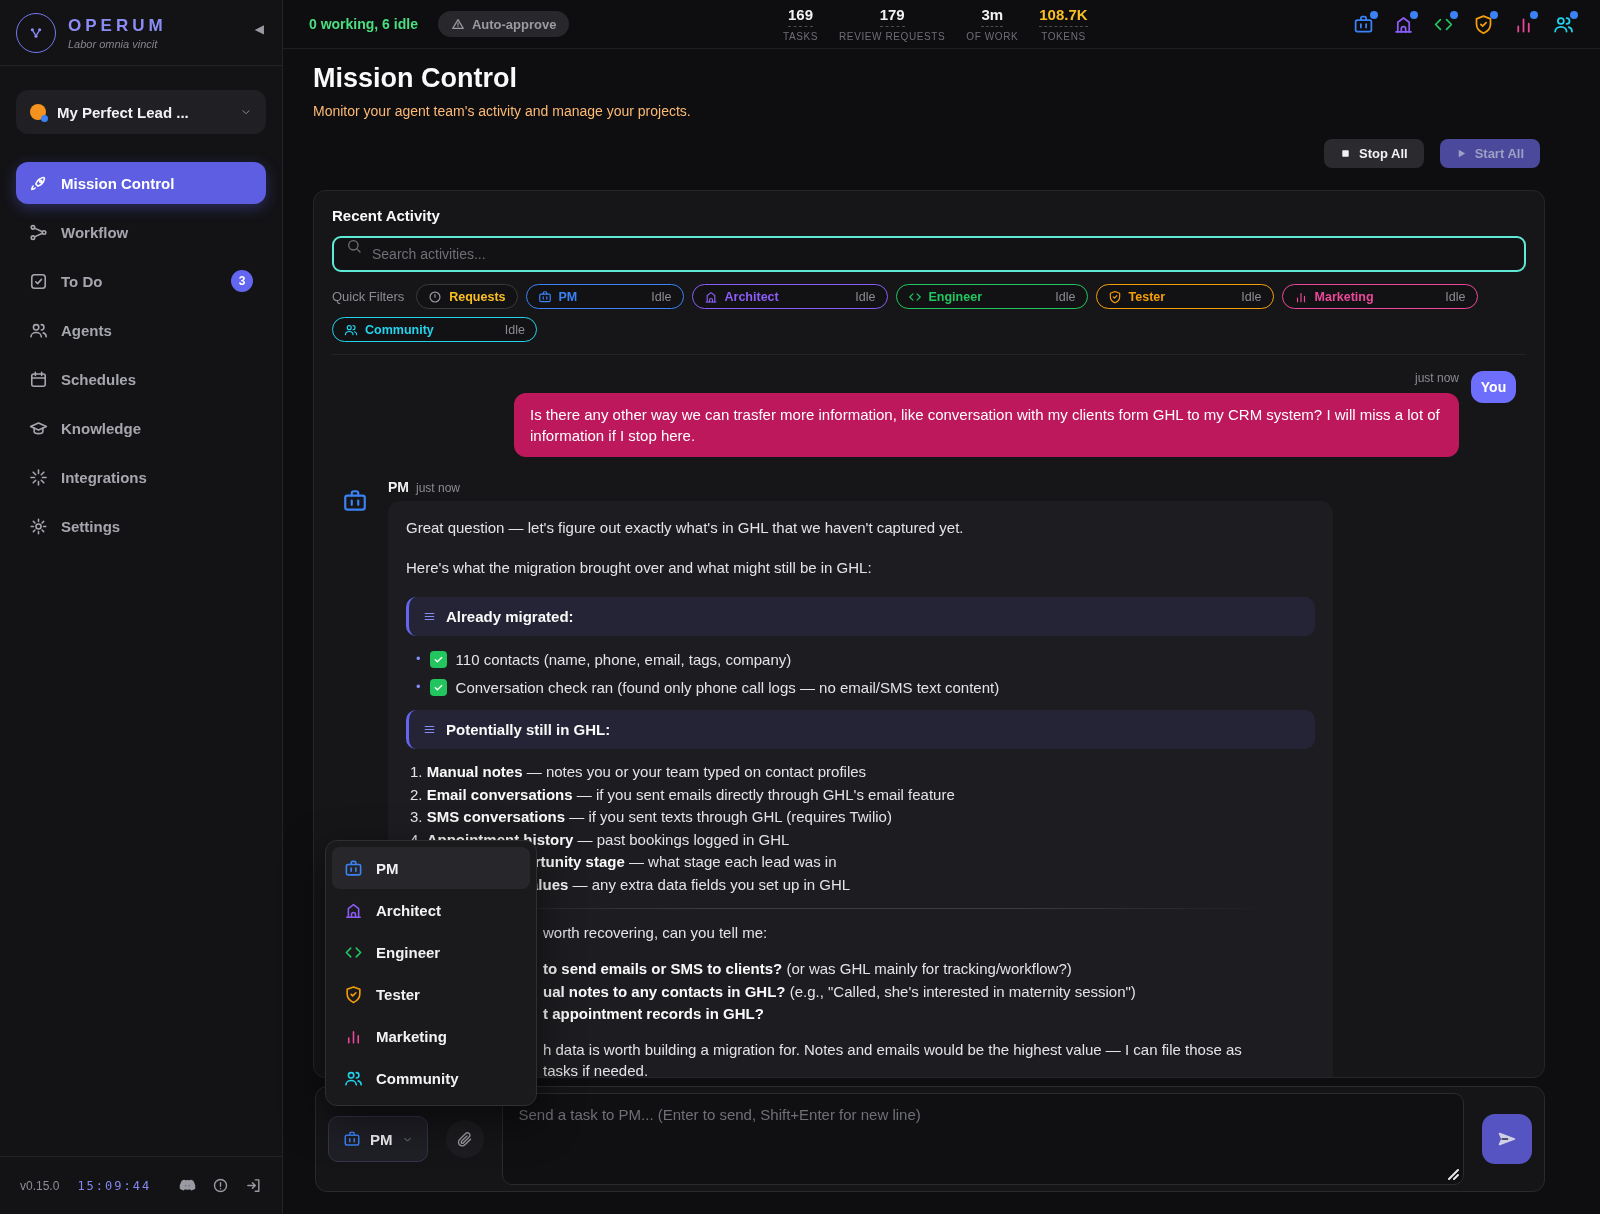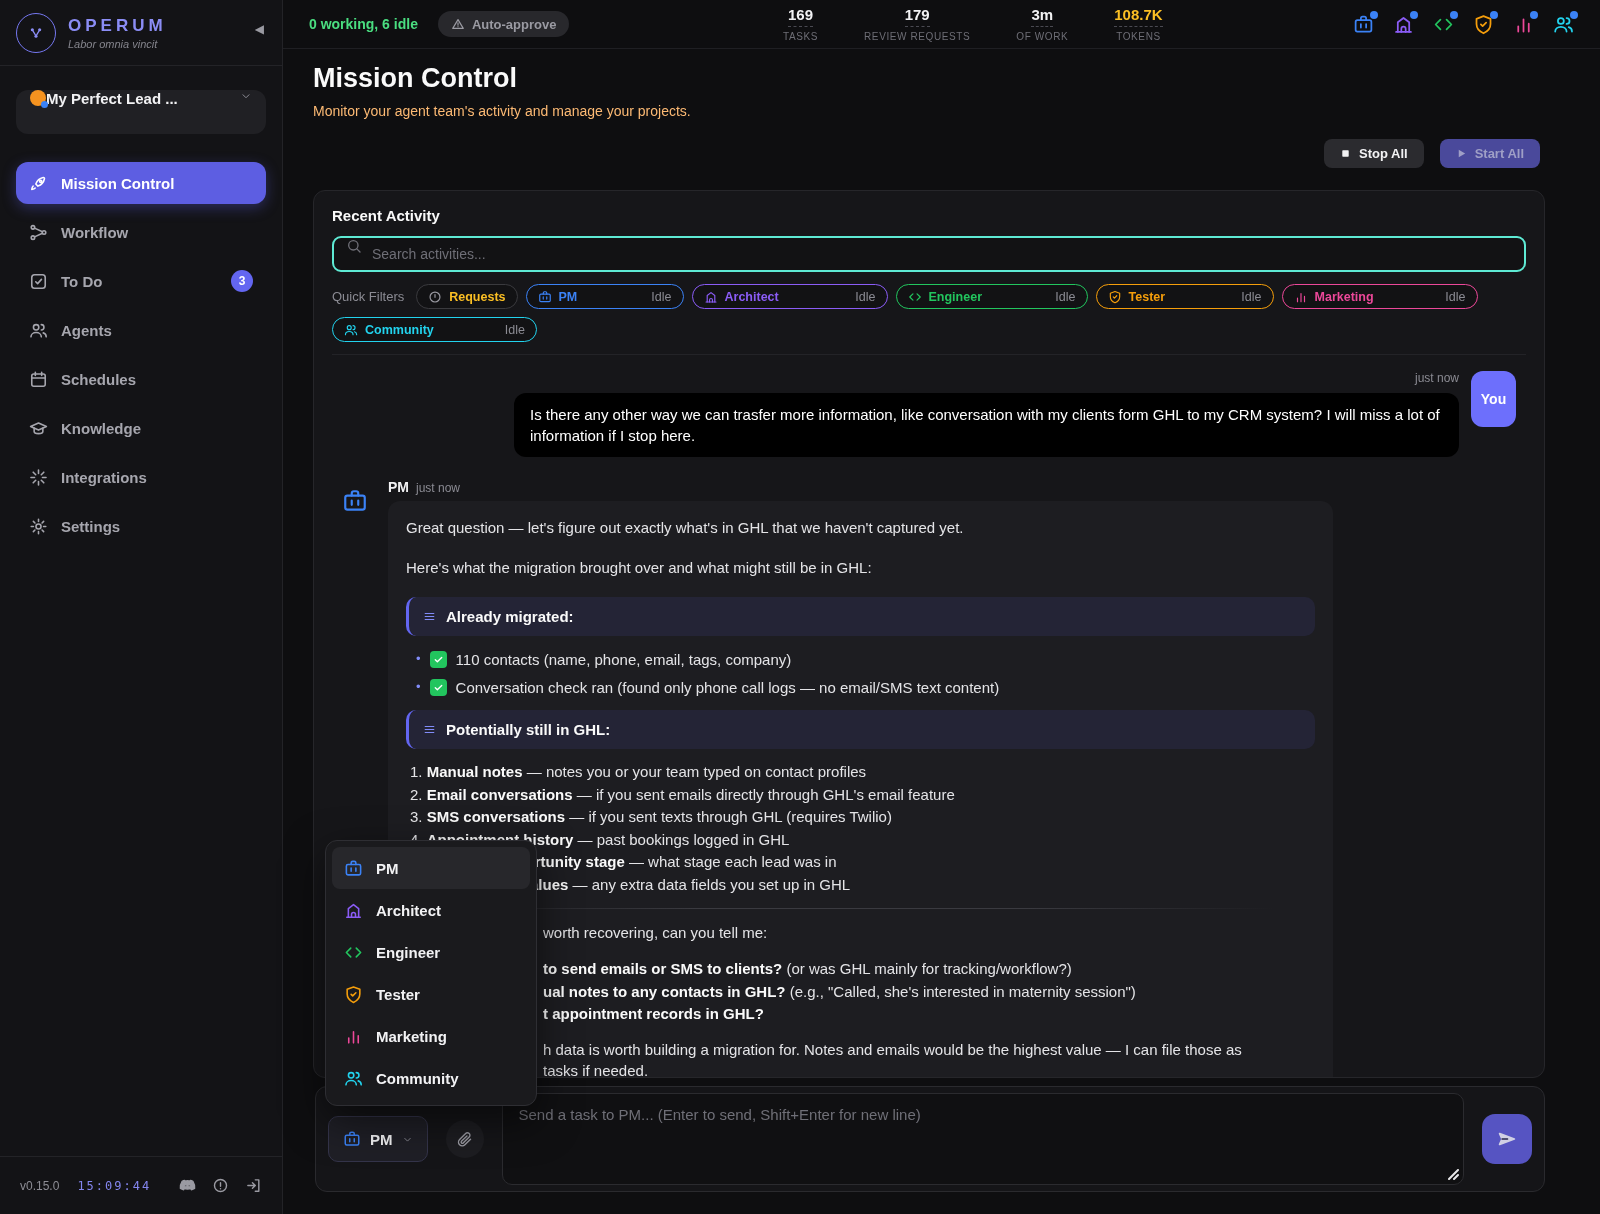--- a/index.html
+++ b/index.html
@@ -12,21 +12,21 @@
   svg { display:block; fill:none; stroke:currentColor; stroke-width:2; stroke-linecap:round; stroke-linejoin:round; }
 
   
   .sidebar { position:absolute; left:0; top:0; bottom:0; width:283px; background:#131316; border-right:1px solid #232327; }
   .logo-row { height:66px; display:flex; align-items:center; gap:12px; padding:8px 16px; border-bottom:1px solid #232327; position:relative; }
   .logo-mark { width:40px; height:40px; border-radius:50%; border:1.5px solid #7577f0; color:#8b8df5; display:flex; align-items:center; justify-content:center; }
   .logo-mark svg { width:22px; height:22px; }
   .brand-name { font-size:17px; font-weight:800; letter-spacing:4px; color:#8b8df5; }
   .brand-tag { font-size:11px; font-style:italic; color:#84848c; margin-top:2px; }
   .collapse-btn { position:absolute; right:18px; top:22px; color:#9a9aa2; font-size:12px; cursor:pointer; }
-  .project-btn { margin:24px 16px 28px; height:44px; background:#202024; border-radius:12px; display:flex; align-items:flex-start; padding:0 14px; cursor:pointer; }
+  .project-btn { margin:24px 16px 28px; height:44px; background:#202024; border-radius:12px; display:flex; align-items:center; gap:11px; padding:0 14px; cursor:pointer; }
   .proj-avatar { position:relative; width:16px; height:16px; border-radius:50%; background:#f59320; flex:none; }
   .proj-avatar::after { content:""; position:absolute; right:-2px; bottom:-2px; width:7px; height:7px; border-radius:50%; background:#3b82f6; }
   .proj-name { font-size:15px; font-weight:700; color:#f2f2f4; white-space:nowrap; }
   .proj-chev { margin-left:auto; color:#8b8b93; }
   .proj-chev svg { width:12px; height:12px; }
   .nav { padding:0 16px; }
   .nav-item { height:42px; display:flex; align-items:center; gap:13px; padding:0 13px; border-radius:12px; color:#a6a6ae; font-size:15px; font-weight:600; margin-bottom:7px; cursor:pointer; }
   .nav-item svg { width:19px; height:19px; flex:none; }
   .nav-item.active { background:#5d5ee2; color:#ffffff; box-shadow:0 4px 14px rgba(93,94,226,.35); }
   .nav-badge { margin-left:auto; width:22px; height:22px; border-radius:50%; background:#6366f1; color:#fff; font-size:12px; font-weight:700; display:flex; align-items:center; justify-content:center; }
@@ -35,21 +35,21 @@
   .clock { font-family:"DejaVu Sans Mono", monospace; font-size:12px; letter-spacing:2px; color:#8486f0; }
   .foot-icons { margin-left:auto; display:flex; gap:16px; color:#9a9aa2; }
   .foot-icons svg { width:17px; height:17px; cursor:pointer; }
 
   
   .main { position:absolute; left:283px; top:0; right:0; bottom:0; }
   .topbar { height:49px; display:flex; align-items:center; padding:0 26px; border-bottom:1px solid #1f1f23; position:relative; }
   .work-status { color:#4ade80; font-size:14px; font-weight:600; }
   .auto-approve { margin-left:20px; height:26px; display:flex; align-items:center; gap:7px; padding:0 13px; border-radius:13px; background:#28282c; color:#9a9aa2; font-size:13px; font-weight:600; cursor:pointer; }
   .auto-approve svg { width:14px; height:14px; }
-  .stats { position:absolute; left:500px; display:flex; gap:46px; }
+  .stats { position:absolute; left:500px; display:flex; gap:21px; }
   .stat { text-align:center; }
   .stat-value { font-size:15px; font-weight:700; color:#f2f2f4; border-bottom:1px dashed #4a4a52; padding-bottom:3px; display:inline-block; }
   .stat.amber .stat-value { color:#fbbf24; }
   .stat-label { margin-top:4px; font-size:10px; letter-spacing:.6px; color:#6e6e76; }
   .top-icons { margin-left:auto; display:flex; gap:19px; }
   .ticon { position:relative; width:21px; height:21px; cursor:pointer; }
   .ticon svg { width:21px; height:21px; }
   .ticon::after { content:""; position:absolute; top:-3px; right:-4px; width:8px; height:8px; border-radius:50%; background:#3b82f6; }
   .c-pm { color:#3b82f6; } .c-arch { color:#8b5cf6; } .c-eng { color:#22c55e; }
   .c-test { color:#f59e0b; } .c-mkt { color:#ec4899; } .c-comm { color:#22d3ee; }
@@ -79,22 +79,22 @@
   .chip-requests svg { color:#9a9aa2; }
   .chip-agent { border-color:currentColor; }
   .chip-idle { margin-left:auto; color:#8b8b93; font-weight:400; }
   .w-pm{width:158px;} .w-arch{width:196px;} .w-eng{width:192px;} .w-test{width:178px;} .w-mkt{width:196px;} .w-comm{width:205px;}
 
   
   .chat { padding:16px 28px 0; }
   .msg-user { display:flex; justify-content:flex-end; align-items:flex-start; gap:12px; }
   .u-col { display:flex; flex-direction:column; align-items:flex-end; }
   .u-time { font-size:12px; color:#8b8b93; margin-bottom:8px; }
-  .u-bubble { background:#000000; color:#fff; font-size:15px; line-height:1.4; border-radius:12px; padding:11px 16px; max-width:945px; }
-  .u-avatar { width:45px; height:56px; border-radius:12px; background:#6d6ffc; color:#fff; font-size:14px; font-weight:700; display:flex; align-items:center; justify-content:center; flex:none; }
+  .u-bubble { background:#be185d; color:#fff; font-size:15px; line-height:1.4; border-radius:12px; padding:11px 16px; max-width:945px; }
+  .u-avatar { width:45px; height:32px; border-radius:12px; background:#6d6ffc; color:#fff; font-size:14px; font-weight:700; display:flex; align-items:center; justify-content:center; flex:none; }
   .msg-pm { display:flex; gap:20px; margin-top:22px; }
   .pm-avatar { width:26px; height:26px; color:#3b82f6; flex:none; margin-top:9px; }
   .pm-avatar svg { width:26px; height:26px; }
   .pm-head { font-size:14px; font-weight:700; color:#f2f2f4; }
   .pm-head .t { font-size:12px; font-weight:400; color:#8b8b93; margin-left:7px; }
   .pm-card { margin-top:6px; background:#1d1d21; border-radius:12px; padding:16px 18px 14px; width:945px; font-size:15px; line-height:1.4; color:#e4e4e7; }
   .pm-card p { margin-bottom:19px; }
   .sec-bar { display:flex; align-items:center; gap:10px; background:rgba(99,102,241,.10); border-left:3px solid #6366f1; border-radius:10px; padding:9px 14px; font-weight:700; color:#fafafa; margin-bottom:13px; }
   .sec-bar svg { width:13px; height:13px; color:#818cf8; flex:none; }
   .blist { list-style:none; margin:0 0 12px 10px; }

